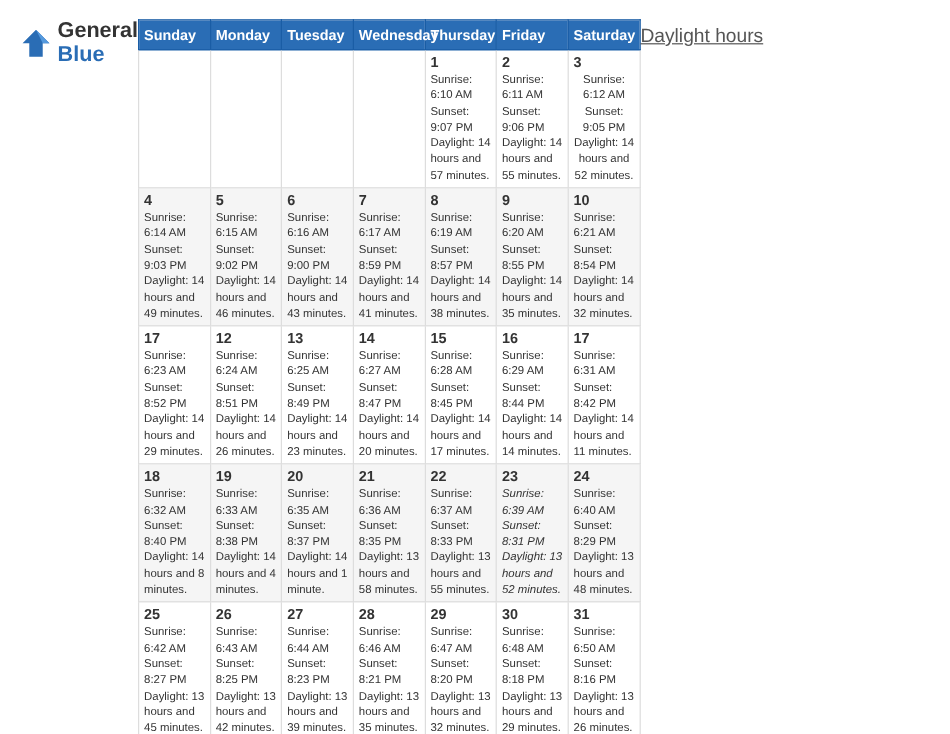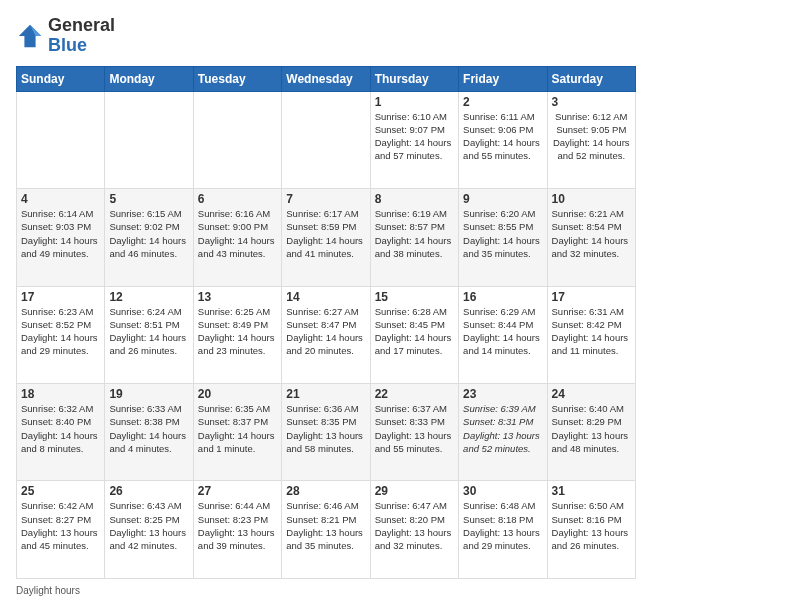--- a/index.html
+++ b/index.html
@@ -8,21 +8,21 @@
       background: #fff;
       width: 792px;
       height: 612px;
       overflow: hidden;
     }
     .page {
       width: 652px;
       height: 612px;
       padding: 16px;
       display: flex;
-      flex-direction: column;
+      flex-direction: row;
     }
     .header {
       display: flex;
       justify-content: space-between;
       align-items: flex-start;
       margin-bottom: 10px;
     }
     .logo {
       display: flex;
       align-items: center;
@@ -93,23 +93,24 @@
     .day-number {
       font-size: 12px;
       font-weight: bold;
       display: block;
       margin-bottom: 1px;
     }
     .day-info {
       line-height: 1.4;
     }
     .footer-note {
-      font-size: 10px;
+      font-size: 16px;
       color: #555;
       margin-top: 6px;
+      text-decoration: underline;
     }
   </style>
 </head>
 <body>
 
 <div class="page">
   <div class="header">
     <div class="logo">
       <svg class="logo-icon" viewBox="0 0 40 40">
         <polygon points="20,4 36,20 28,20 28,36 12,36 12,20 4,20" fill="#2a6db5"></polygon>

